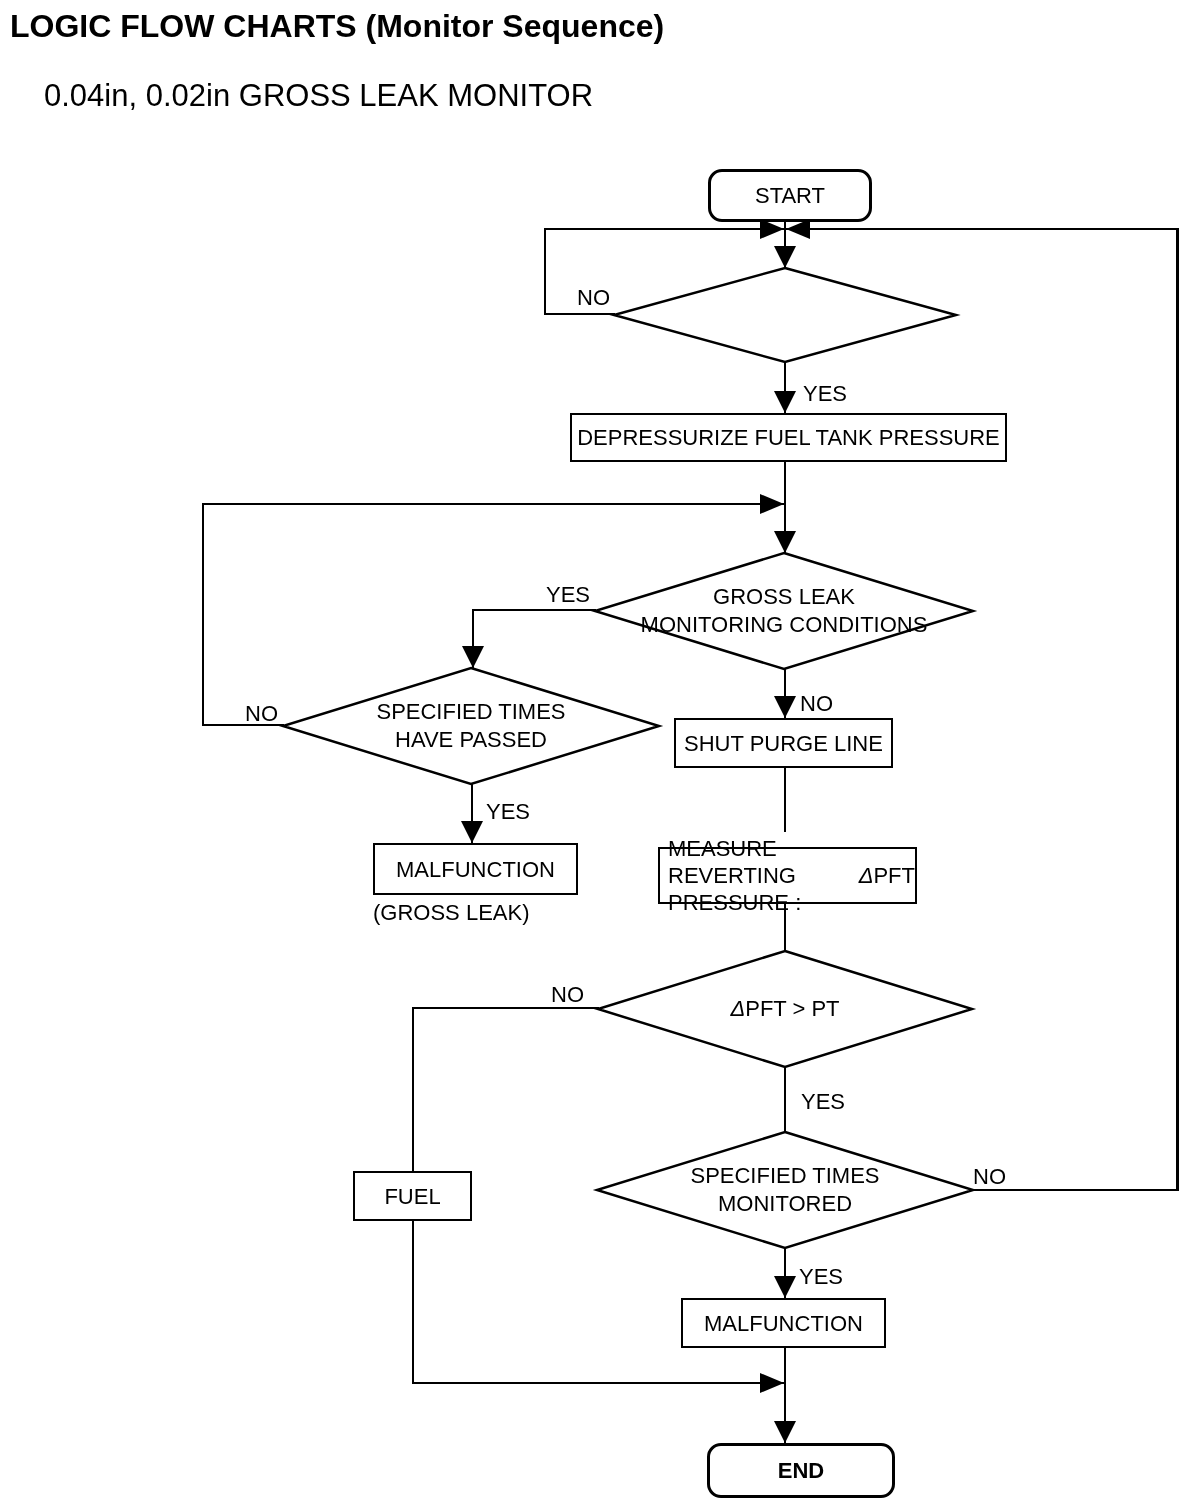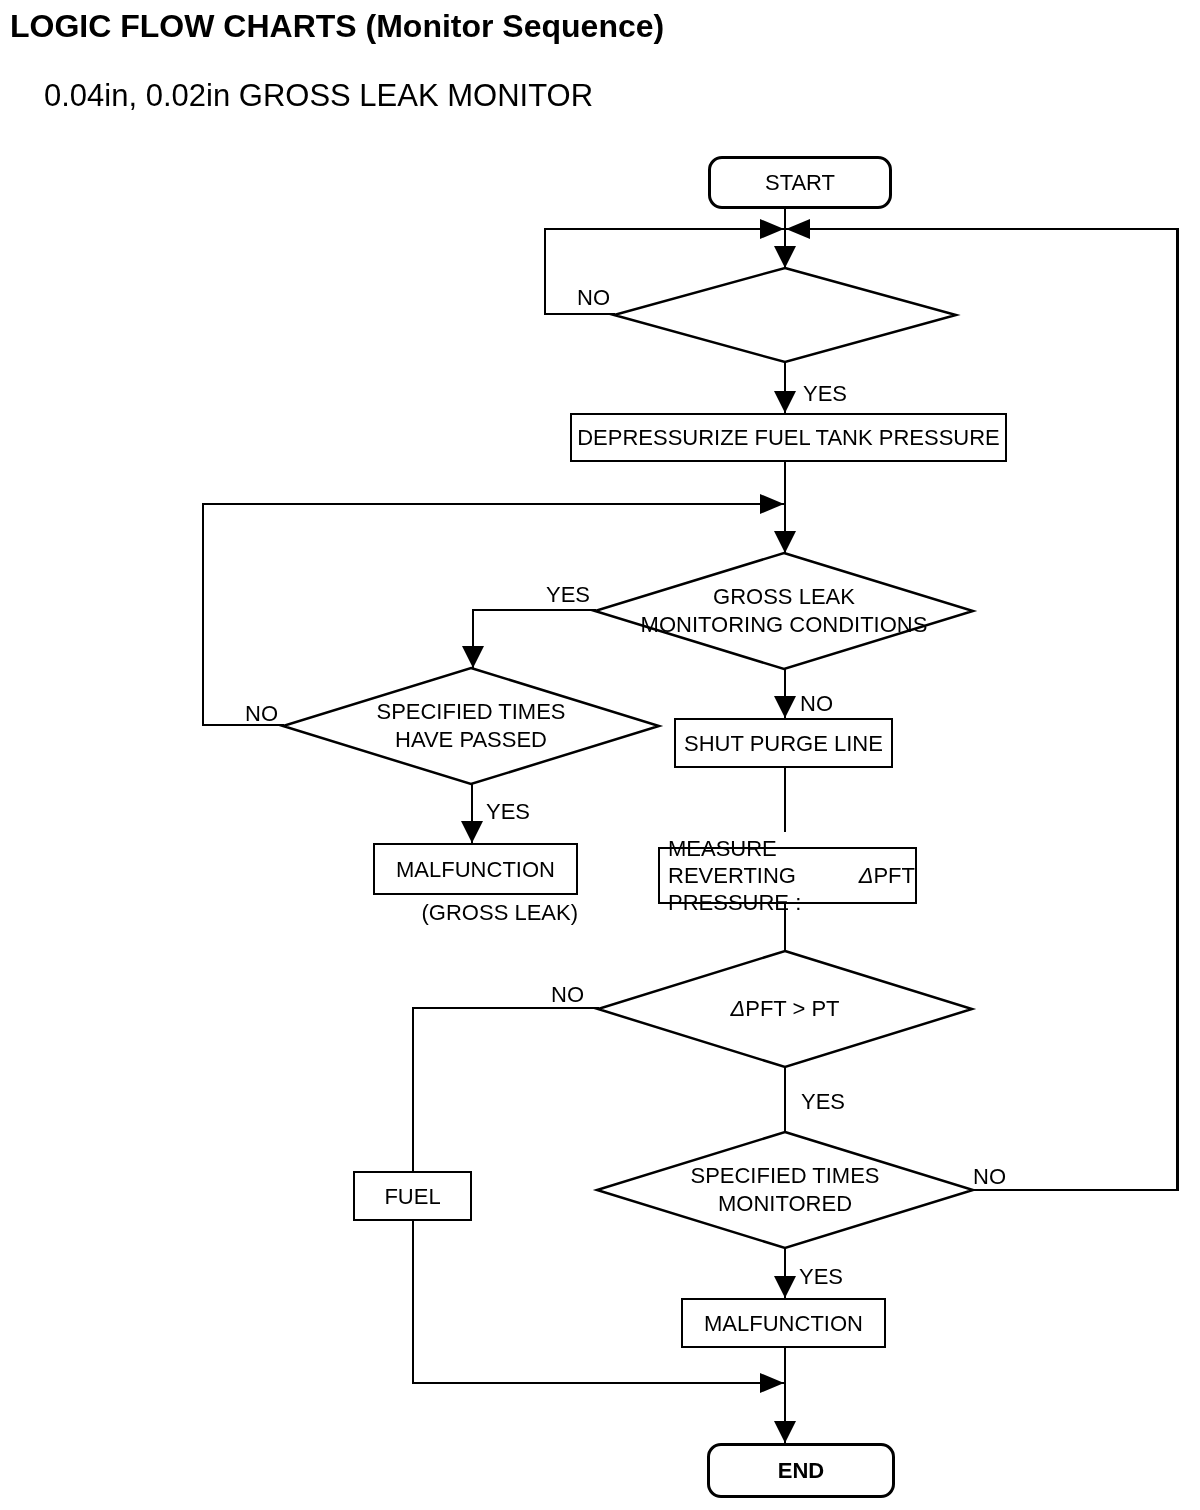--- a/index.html
+++ b/index.html
@@ -30,21 +30,21 @@
   .terminator { border-width:3px; border-radius:14px; }
   .align-left { justify-content:flex-start; text-align:left; padding-left:8px; }
 
   #diamond-layer { position:absolute; left:0; top:0; z-index:2; }
   #diamond-layer polygon { fill:var(--bg); stroke:var(--ink); stroke-width:2.5; }
 
   .dtext { position:absolute; transform:translate(-50%,-50%); text-align:center;
     font-size:22px; line-height:28px; white-space:pre-line; z-index:3; }
 
   .elabel { position:absolute; font-size:22px; z-index:4; white-space:nowrap; }
-  .sublabel { position:absolute; font-size:22px; text-align:right; z-index:3; }
+  .sublabel { position:absolute; font-size:22px; text-align:left; z-index:3; }
 </style>
 </head>
 <body>
 
 <div id="canvas">
 
   <div class="title">LOGIC FLOW CHARTS (Monitor Sequence)</div>
   <div class="subtitle">0.04in, 0.02in GROSS LEAK MONITOR</div>
 
   <div class="line" style="left:784px;top:204px;width:2px;height:64px;"></div>
@@ -94,21 +94,21 @@
   </svg>
 
   <div class="dtext" style="left:784px;top:611px;">GROSS LEAK
 MONITORING CONDITIONS</div>
   <div class="dtext" style="left:471px;top:726px;">SPECIFIED TIMES
 HAVE PASSED</div>
   <div class="dtext deltaize" style="left:785px;top:1009px;"><i>Δ</i>PFT &gt; PT</div>
   <div class="dtext" style="left:785px;top:1190px;">SPECIFIED TIMES
 MONITORED</div>
 
-  <div class="box terminator" style="left:708px;top:156px;width:184px;height:53px;">START</div>
+  <div class="box terminator" style="left:708px;top:169px;width:164px;height:53px;">START</div>
   <div class="box" style="left:570px;top:413px;width:437px;height:49px;">DEPRESSURIZE FUEL TANK PRESSURE</div>
   <div class="box" style="left:674px;top:718px;width:219px;height:50px;">SHUT PURGE LINE</div>
   <div class="box align-left deltaize" style="left:658px;top:832px;width:259px;height:57px;margin-top:15px;">MEASURE REVERTING
 PRESSURE : <i>Δ</i>PFT</div>
   <div class="box" style="left:373px;top:843px;width:205px;height:52px;">MALFUNCTION</div>
   <div class="sublabel" style="left:373px;top:900px;width:205px;">(GROSS LEAK)</div>
   <div class="box" style="left:353px;top:1171px;width:119px;height:50px;">FUEL</div>
   <div class="box" style="left:681px;top:1298px;width:205px;height:50px;">MALFUNCTION</div>
   <div class="box terminator" style="left:707px;top:1443px;width:188px;height:55px;font-weight:bold;">END</div>
 

